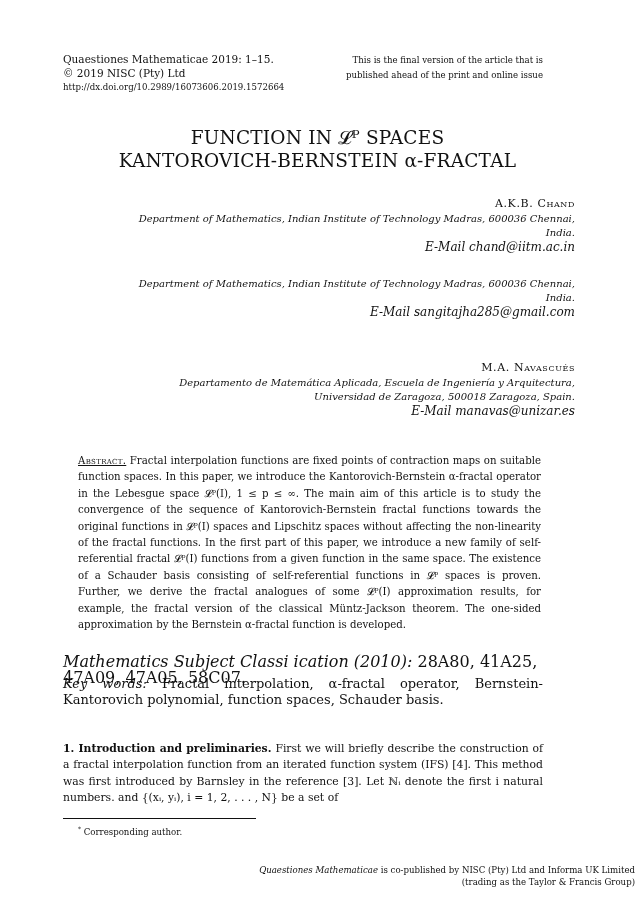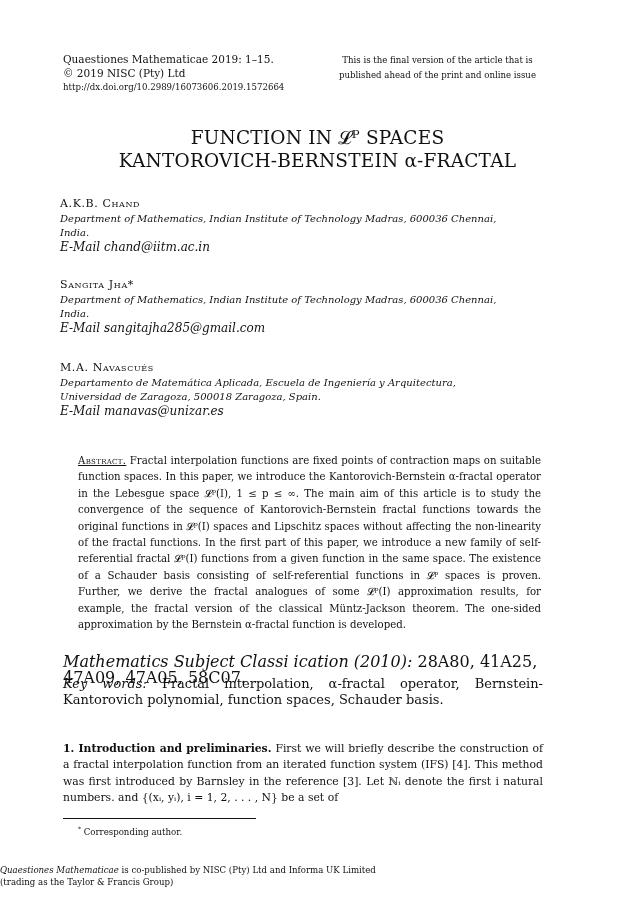--- a/index.html
+++ b/index.html
@@ -4,37 +4,37 @@
 <style>
   html, body { margin: 0; padding: 0; background: #ffffff; }
   body {
     width: 635px; height: 907px; position: relative; overflow: hidden;
     font-family: "DejaVu Serif", "Liberation Serif", serif;
     color: #111;
   }
   .page { position: absolute; left: 0; top: 0; width: 581px; height: 907px; }
   .hdr-left { position: absolute; left: 63px; top: 52px; font-size: 10.5px; line-height: 14px; }
   .hdr-left .doi { font-size: 8.6px; }
-  .hdr-right { position: absolute; left: 332px; top: 53px; width: 211px; font-size: 8.6px; line-height: 15px; text-align: center; }
+  .hdr-right { position: absolute; left: 332px; top: 53px; width: 211px; font-size: 8.6px; line-height: 15px; text-align: right; }
   .title { position: absolute; left: 0; width: 635px; top: 126px; text-align: center; font-size: 18.5px; line-height: 23px; letter-spacing: 0.2px; }
-  .author-block { position: absolute; left: 60px; width: 515px; text-align: left; }
+  .author-block { position: absolute; left: 60px; width: 515px; text-align: right; }
   .author-name { font-size: 11px; line-height: 16px; font-variant: small-caps; letter-spacing: 0.6px; }
   .affil { font-size: 10px; line-height: 14px; font-style: italic; }
   .email { font-size: 12px; line-height: 14px; font-style: italic; }
   .abstract { position: absolute; left: 78px; width: 463px; top: 453px; font-size: 10.2px; line-height: 16.4px; text-align: justify; }
   .abstract .label { font-variant: small-caps; letter-spacing: 0.3px; text-decoration: underline; }
   .msc { position: absolute; left: 63px; width: 480px; top: 654px; font-size: 16px; line-height: 16px; }
   .msc i, .kw i { font-style: italic; }
   .kw { position: absolute; left: 63px; width: 480px; top: 676px; font-size: 13px; line-height: 16px; text-align: justify; }
   .intro { position: absolute; left: 63px; width: 480px; top: 741px; font-size: 10.8px; line-height: 16.3px; text-align: justify; }
   .intro .heading { font-weight: bold; }
   .fn-rule { position: absolute; left: 63px; top: 818px; width: 193px; height: 0; border-top: 1px solid #111; }
   .footnote { position: absolute; left: 78px; top: 823px; font-size: 8.6px; line-height: 12px; }
   .footnote sup { font-size: 6px; }
-  .footer { position: absolute; left: 0; width: 635px; top: 864px; text-align: left; font-size: 8.6px; line-height: 12px; }
+  .footer { position: absolute; left: 0; width: 635px; top: 864px; text-align: right; font-size: 8.6px; line-height: 12px; }
   .footer i { font-style: italic; }
 </style>
 </head>
 <body>
 
 <div class="page">
 
   <div class="hdr-left">
     <div>Quaestiones Mathematicae 2019: 1–15.</div>
     <div>© 2019 NISC (Pty) Ltd</div>
@@ -52,21 +52,20 @@
   </div>
 
   <div class="author-block" style="top:196px;">
     <div class="author-name">A.K.B. Chand</div>
     <div class="affil">Department of Mathematics, Indian Institute of Technology Madras, 600036 Chennai,</div>
     <div class="affil">India.</div>
     <div class="email">E-Mail  chand@iitm.ac.in</div>
   </div>
 
   <div class="author-block" style="top:277px;">
-    <div class="author-name">Sangita Jha*</div>
     <div class="affil">Department of Mathematics, Indian Institute of Technology Madras, 600036 Chennai,</div>
     <div class="affil">India.</div>
     <div class="email">E-Mail  sangitajha285@gmail.com</div>
   </div>
 
   <div class="author-block" style="top:360px;">
     <div class="author-name">M.A. Navascués</div>
     <div class="affil">Departamento de Matemática Aplicada, Escuela de Ingeniería y Arquitectura,</div>
     <div class="affil">Universidad de Zaragoza, 500018 Zaragoza, Spain.</div>
     <div class="email">E-Mail  manavas@unizar.es</div>

